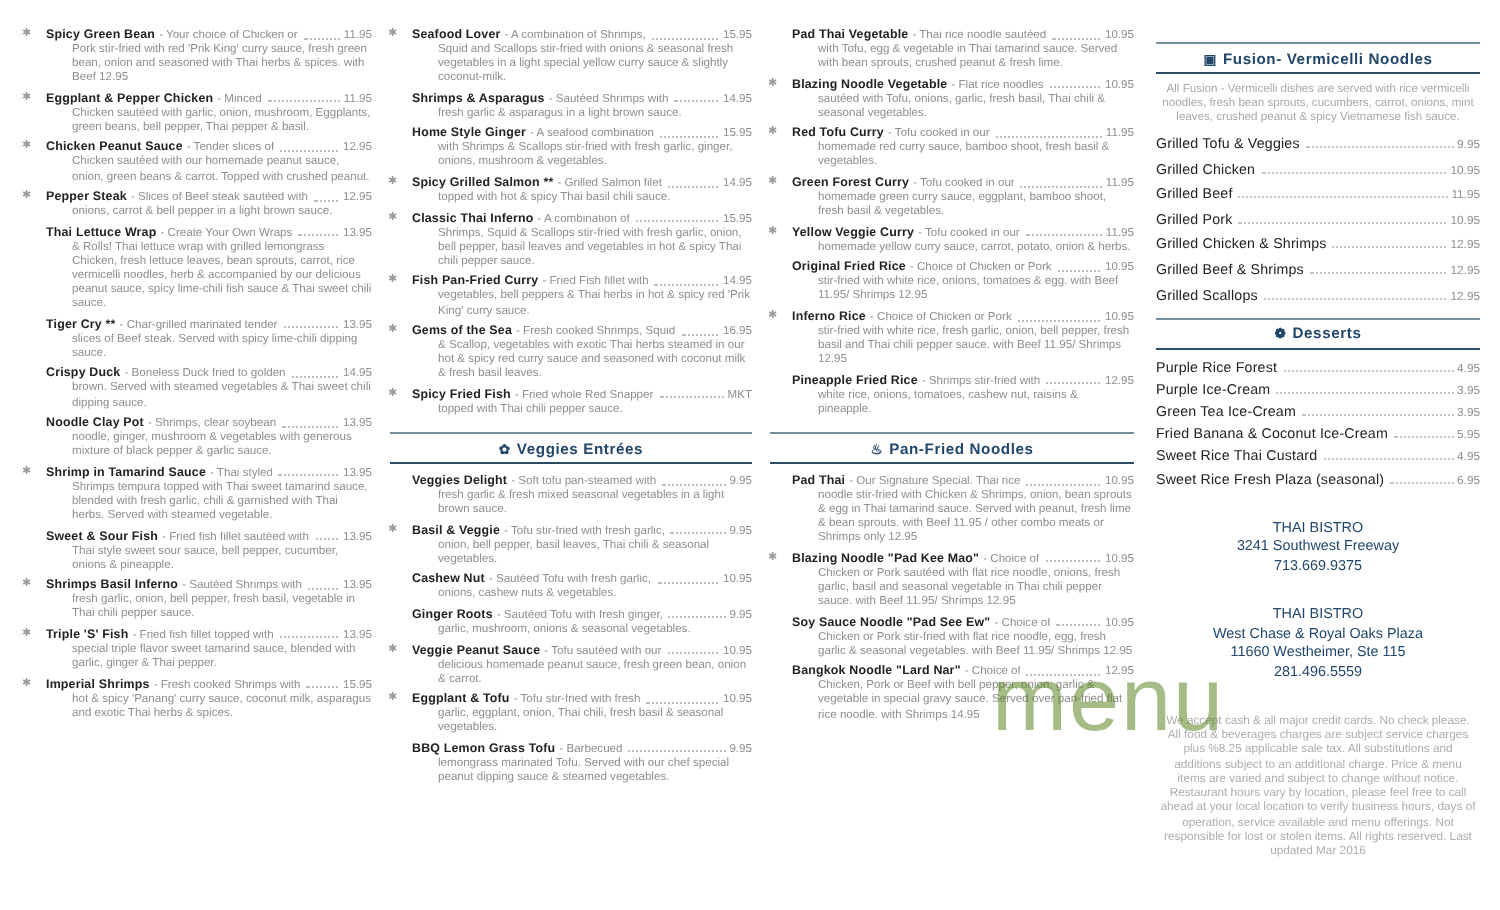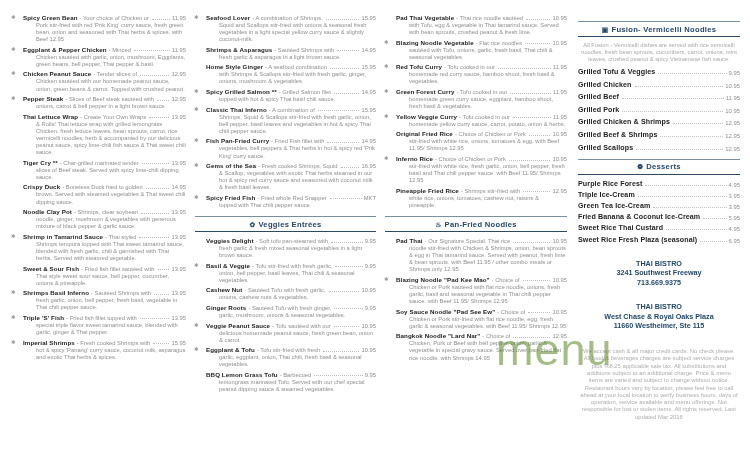--- a/index.html
+++ b/index.html
@@ -21,25 +21,25 @@
   .section-header{margin:7px 0 5px}
   .rule-top{border-top:1px solid #77909f;margin-bottom:1px}
   .rule-bot{border-top:1.6px solid #2c4a68;margin-top:1px}
   .section-title{text-align:center;font-size:7.6px;font-weight:bold;color:#23476b;
                  letter-spacing:.3px;padding:1.5px 0}
   .sec-icon{margin-right:3px;font-size:6.8px;color:#23476b}
 
   .section-note{font-size:5.8px;color:#a8a8a8;text-align:center;line-height:7px;margin:2px 2px 5px}
   .simple-row{display:flex;align-items:flex-end;margin-bottom:4.6px}
   .simple-row.compact{margin-bottom:3.2px}
-  .simple-name{font-size:7.1px;font-weight:bold;color:#222;white-space:nowrap;letter-spacing:.1px}
+  .simple-name{font-size:7.1px;font-weight:normal;color:#222;white-space:nowrap;letter-spacing:.1px}
   .simple-row .dots{border-bottom:1px dotted #c2c2c2;margin-bottom:2px}
   .simple-row .price{font-size:5.9px}
 
-  .location{text-align:center;color:#23476b;font-weight:bold;font-size:7.2px;line-height:9.6px;margin-top:15px}
+  .location{text-align:center;color:#23476b;font-weight:normal;font-size:7.2px;line-height:9.6px;margin-top:15px}
   .fine-print{font-size:5.9px;color:#adadad;text-align:center;line-height:7.3px;margin-top:17px;padding:0 2px}
 
   .watermark{position:absolute;left:496px;top:324px;font-size:45px;color:#4d7c0f;opacity:.5;
              letter-spacing:1px;font-weight:400;pointer-events:none}
 </style>
 </head>
 <body>
 
 <div id="menu-columns">
     <div class="menu-column">
@@ -487,21 +487,21 @@
         <div class="rule-top"></div>
         <div class="section-title"><span class="sec-icon">❁</span>Desserts</div>
         <div class="rule-bot"></div>
       </div>
       <div class="simple-row compact">
         <span class="simple-name">Purple Rice Forest</span>
         <span class="dots"></span>
         <span class="price">4.95</span>
       </div>
       <div class="simple-row compact">
-        <span class="simple-name">Triple Ice-Cream</span>
+        <span class="simple-name">Purple Ice-Cream</span>
         <span class="dots"></span>
         <span class="price">3.95</span>
       </div>
       <div class="simple-row compact">
         <span class="simple-name">Green Tea Ice-Cream</span>
         <span class="dots"></span>
         <span class="price">3.95</span>
       </div>
       <div class="simple-row compact">
         <span class="simple-name">Fried Banana &amp; Coconut Ice-Cream</span>
@@ -520,17 +520,18 @@
       </div>
       <div class="location">
         <div>THAI BISTRO</div>
         <div>3241 Southwest Freeway</div>
         <div>713.669.9375</div>
       </div>
       <div class="location">
         <div>THAI BISTRO</div>
         <div>West Chase &amp; Royal Oaks Plaza</div>
         <div>11660 Westheimer, Ste 115</div>
+        <div>281.496.5559</div>
       </div>
       <div class="fine-print">We accept cash &amp; all major credit cards. No check please. All food &amp; beverages charges are subject service charges plus %8.25 applicable sale tax. All substitutions and additions subject to an additional charge. Price &amp; menu items are varied and subject to change without notice. Restaurant hours vary by location, please feel free to call ahead at your local location to verify business hours, days of operation, service available and menu offerings. Not responsible for lost or stolen items. All rights reserved. Last updated Mar 2016</div>
     </div>
   </div>
 <div class="watermark">menu</div>
 
 </body></html>

